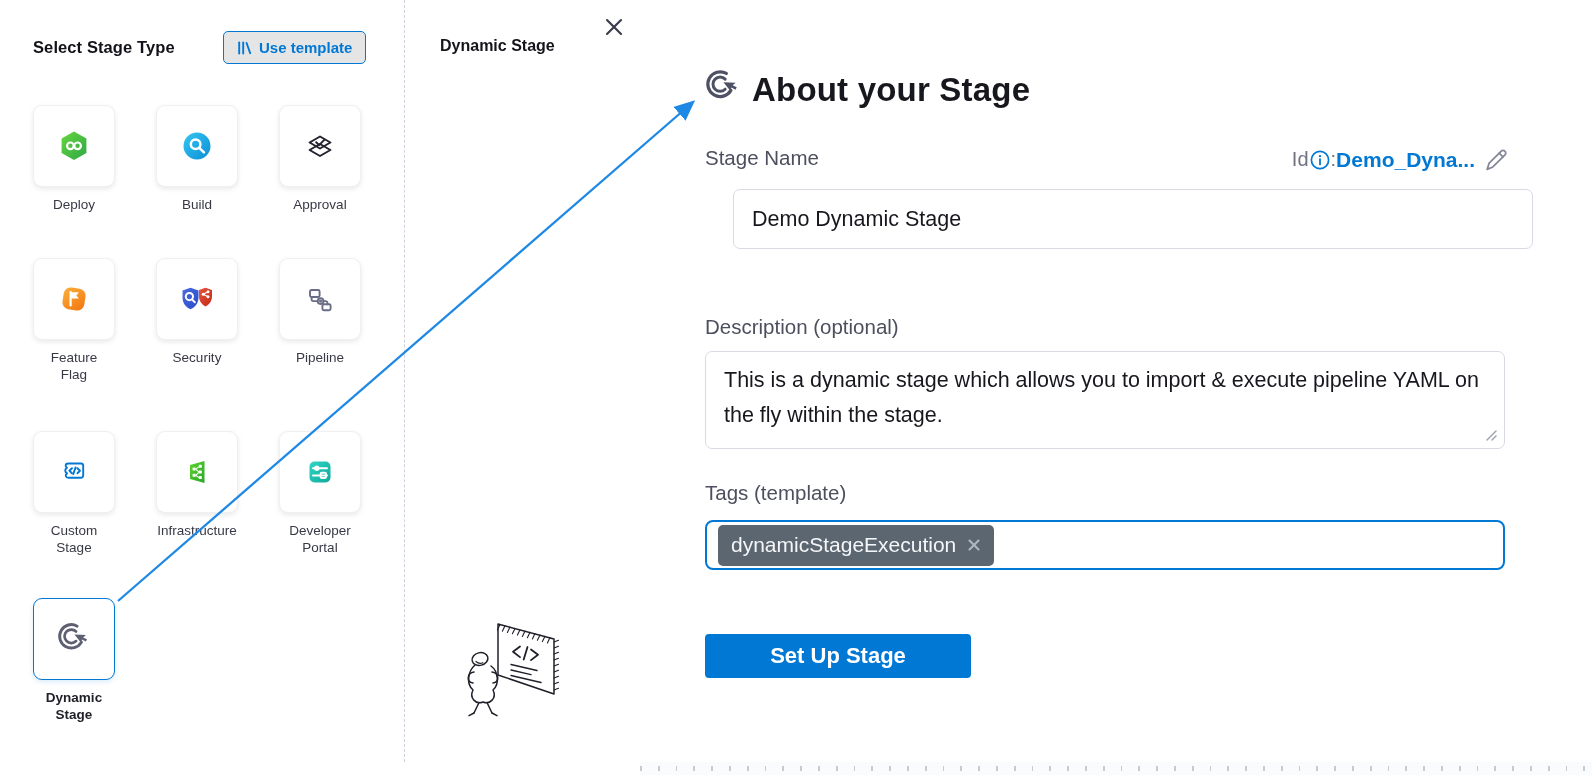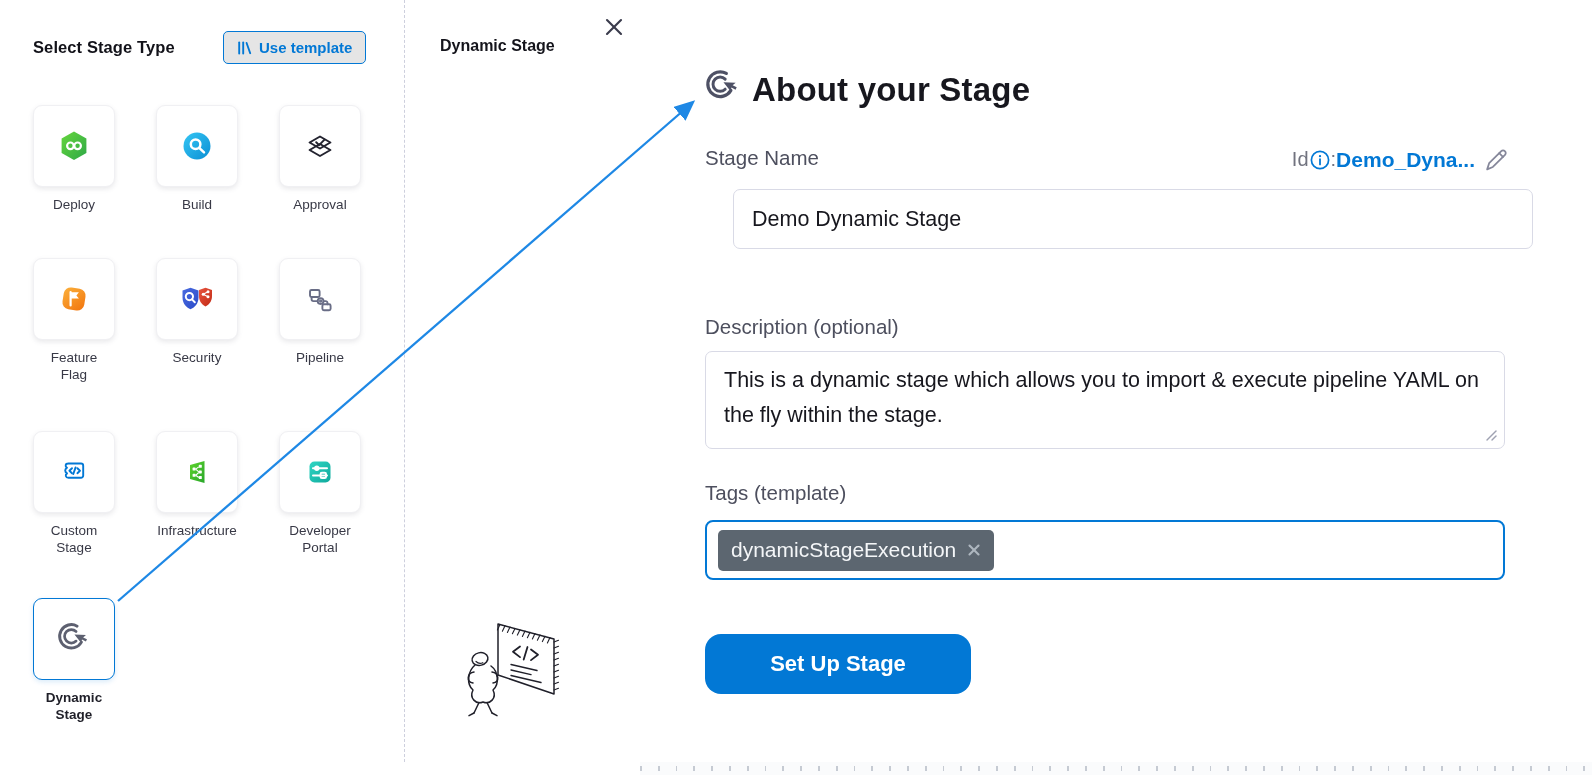--- a/index.html
+++ b/index.html
@@ -40,26 +40,26 @@
   .id-row { top:146px; right:82px; display:flex; align-items:center; gap:0; }
   .id-label { font-size:20px; color:#71737F; }
   .id-sep { font-size:20px; color:#71737F; }
   .id-value { font-size:21px; color:#0278D5; font-weight:600; }
   .name-input { left:705px; top:189px; width:800px; height:60px; border:1px solid #D9DAE6; border-radius:7px;
     font-family:inherit; font-size:21.5px; color:#17171E; padding:0 18px; background:#fff; outline:none;margin-left:28px; }
   .desc-area { left:705px; top:351px; width:800px; height:98px; border:1px solid #D9DAE6; border-radius:7px;
     font-family:inherit; font-size:21.5px; line-height:35px; color:#17171E; padding:11px 18px;
     resize:none; outline:none; overflow:hidden; background:#fff; }
   .resize-corner { left:1484px; top:428px; }
-  .tags-box { left:705px; top:520px; width:800px; height:60px; border:2px solid #0278D5; border-radius:8px;
+  .tags-box { left:705px; top:520px; width:800px; height:50px; border:2px solid #0278D5; border-radius:8px;
     background:#fff; display:flex; align-items:center; padding:0 11px; }
   .tag-chip { background:#5C6670; border-radius:5px; height:41px; display:flex; align-items:center;
     padding:0 13px; gap:11px; color:#F4F6F8; font-size:21px; }
   .chip-x { display:flex; align-items:center; cursor:pointer; }
-  .setup-btn { left:705px; top:634px; width:266px; height:60px; background:#0278D5; border:none; border-radius:16px;
+  .setup-btn { left:705px; top:634px; width:266px; height:44px; background:#0278D5; border:none; border-radius:4px;
     color:#fff; font-family:inherit; font-size:22px; font-weight:700; cursor:pointer; }
   .canvas-strip { left:640px; top:762px; width:952px; height:13px; background:#FAFBFC;
     background-image:repeating-linear-gradient(90deg,#C6CBD3 0 1.8px, transparent 1.8px 17.8px);
     background-size:100% 5px; background-position:0 4px; background-repeat:no-repeat; }
 
   .arrow-overlay { left:0; top:0; pointer-events:none; }
   svg { display:block; }
 </style>
 </head>
 <body>

